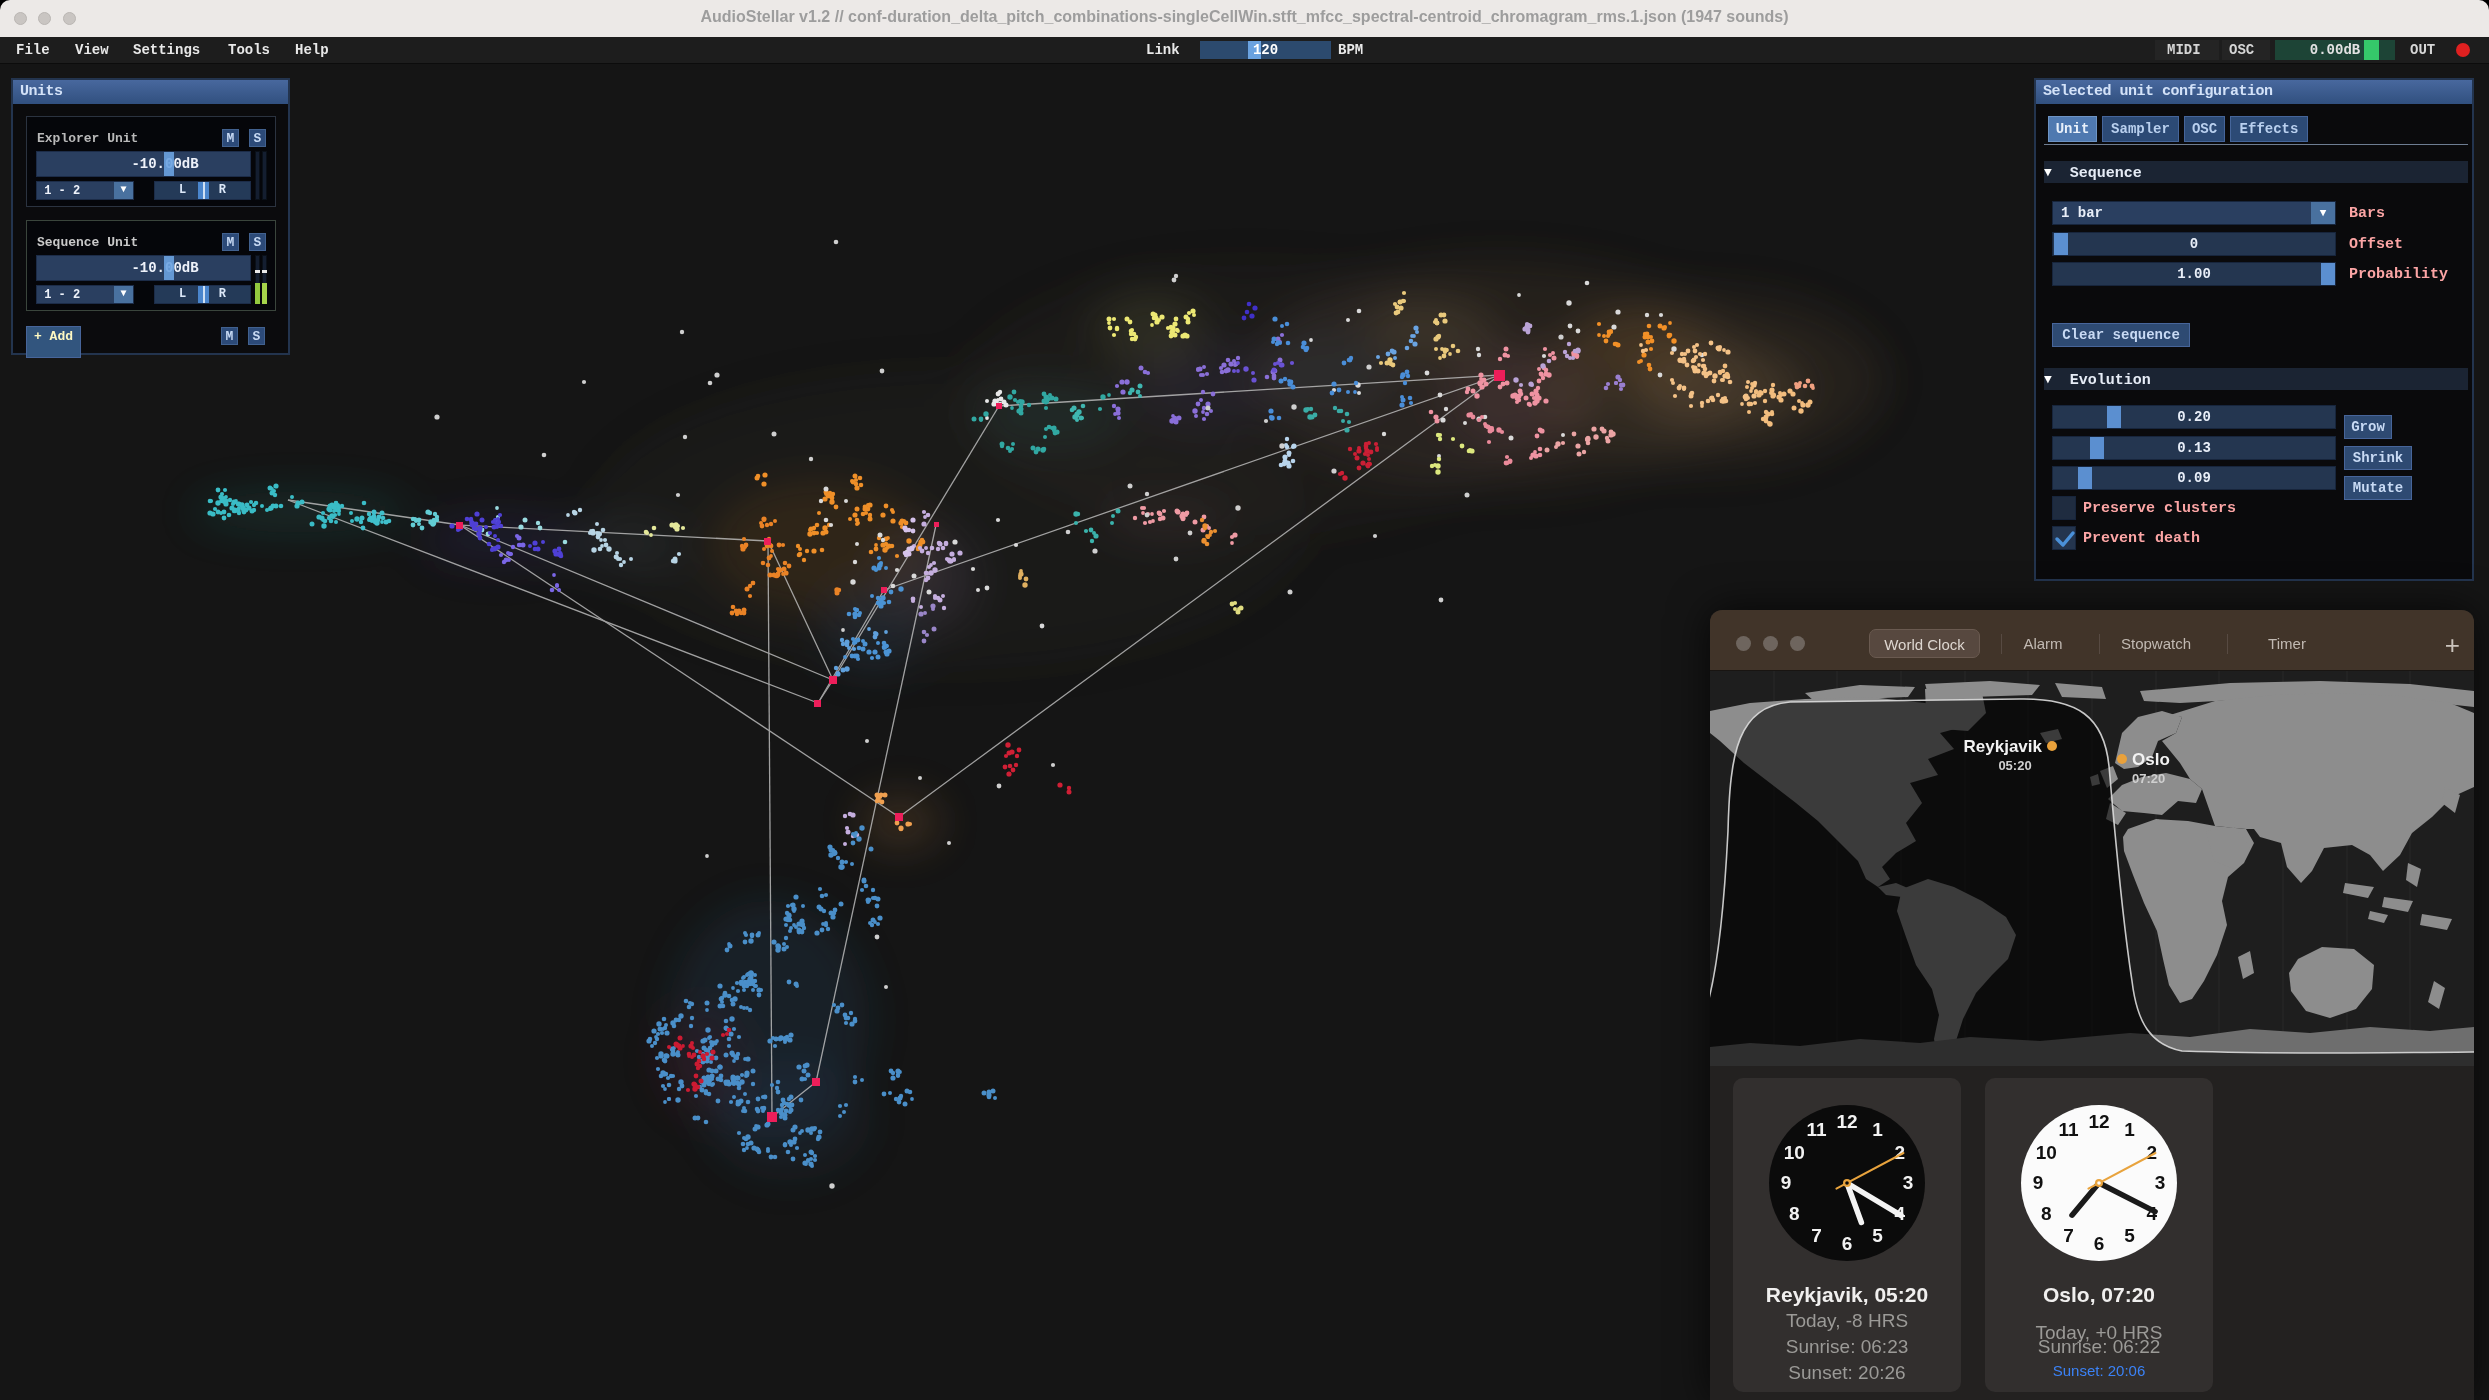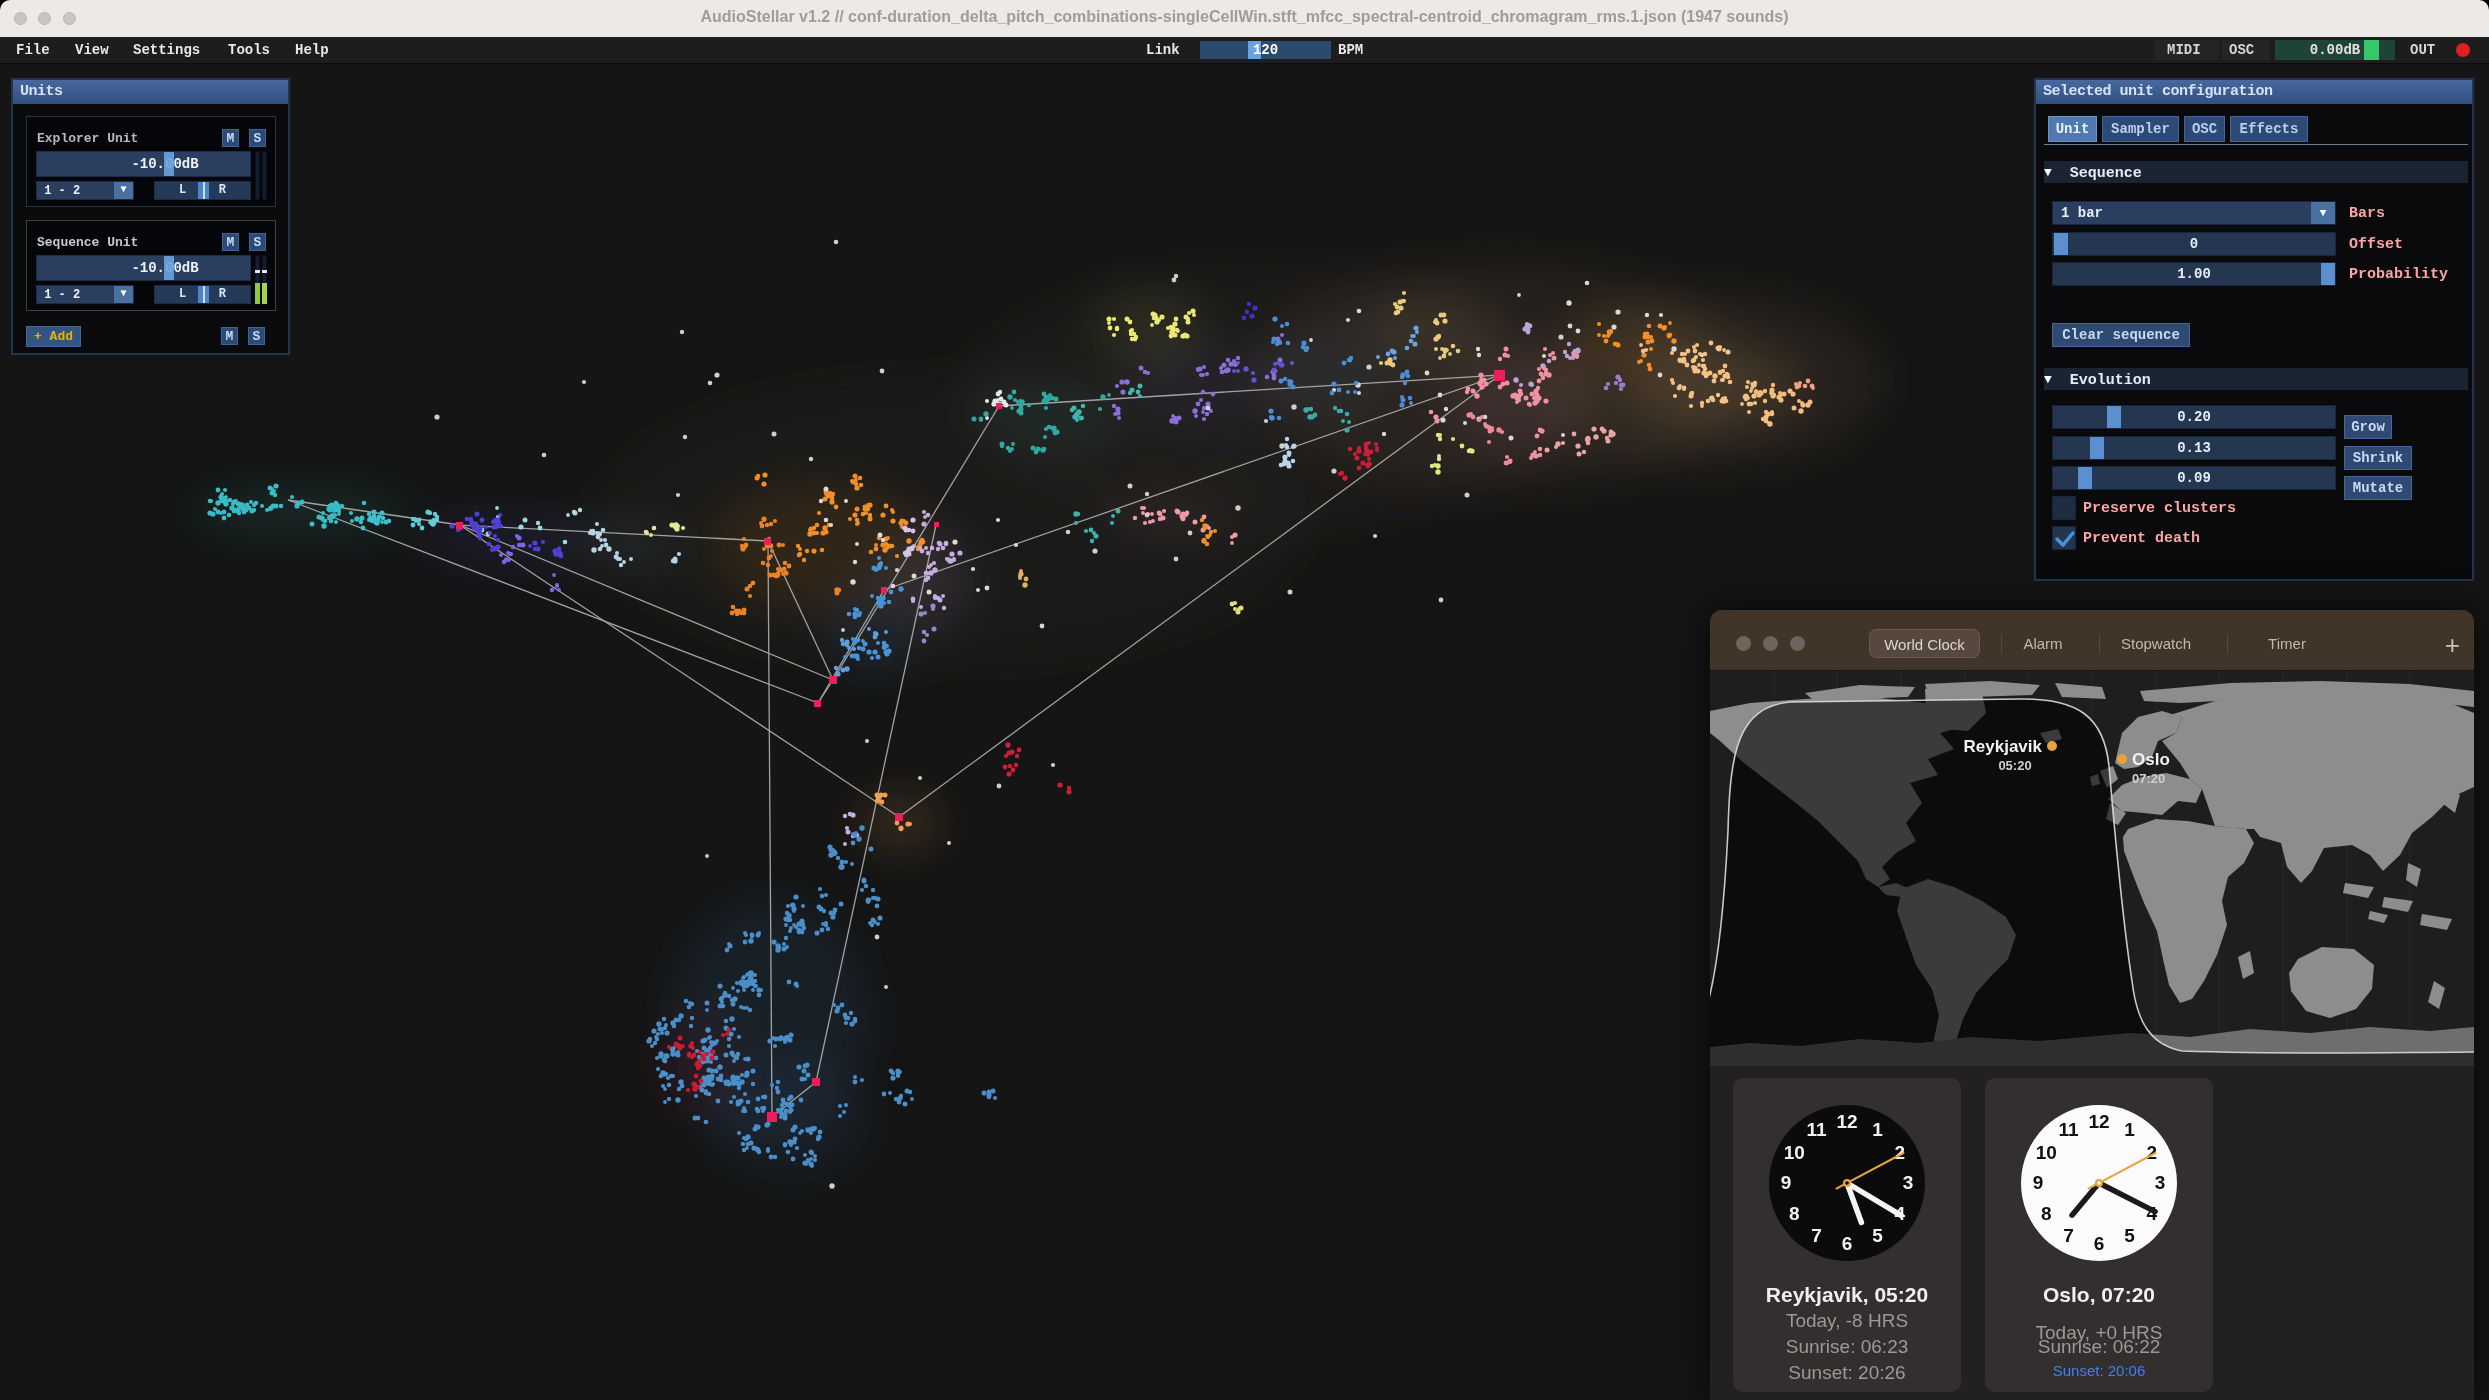--- a/index.html
+++ b/index.html
@@ -2228,21 +2228,21 @@
       <span style="position:absolute;left:48px;top:0;width:2px;height:17px;background:#cfe0f4"></span>
     </div>
     <div class="meter" style="left:228px;top:34px;height:49px"></div>
     <div class="meter" style="left:235px;top:34px;height:49px"></div>
     <div style="position:absolute;left:228px;top:49px;width:5px;height:3px;background:#e8e8e8"></div>
     <div style="position:absolute;left:235px;top:49px;width:5px;height:3px;background:#e8e8e8"></div>
     <div style="position:absolute;left:228px;top:62px;width:5px;height:21px;background:#93c93e"></div>
     <div style="position:absolute;left:235px;top:62px;width:5px;height:21px;background:#a5d44a"></div>
   </div>
 
-  <div style="position:absolute;left:13px;top:246px;width:55px;height:21px;background:#32557e;border:1px solid #47659a;color:#eab308;font:bold 13px 'Liberation Mono',monospace;text-align:center;line-height:20px">+ Add</div>
+  <div style="position:absolute;left:13px;top:246px;width:55px;height:32px;background:#32557e;border:1px solid #47659a;color:#fef9c3;font:bold 13px 'Liberation Mono',monospace;text-align:center;line-height:20px">+ Add</div>
   <div class="msbtn" style="left:208px;top:247px">M</div>
   <div class="msbtn" style="left:235px;top:247px">S</div>
 </div>
 
 <div class="panel" id="cfgpanel" style="left:2034px;top:78px;width:440px;height:503px;background:#0a0a0c">
   <div class="phead">Selected unit configuration</div>
 
   <div class="tab" style="left:12px;width:49px;background:#4f79b0;border-color:#6e94c4;color:#e8f0fa;top:36px">Unit</div>
   <div class="tab" style="left:66px;width:77px;top:36px">Sampler</div>
   <div class="tab" style="left:148px;width:41px;top:36px">OSC</div>

